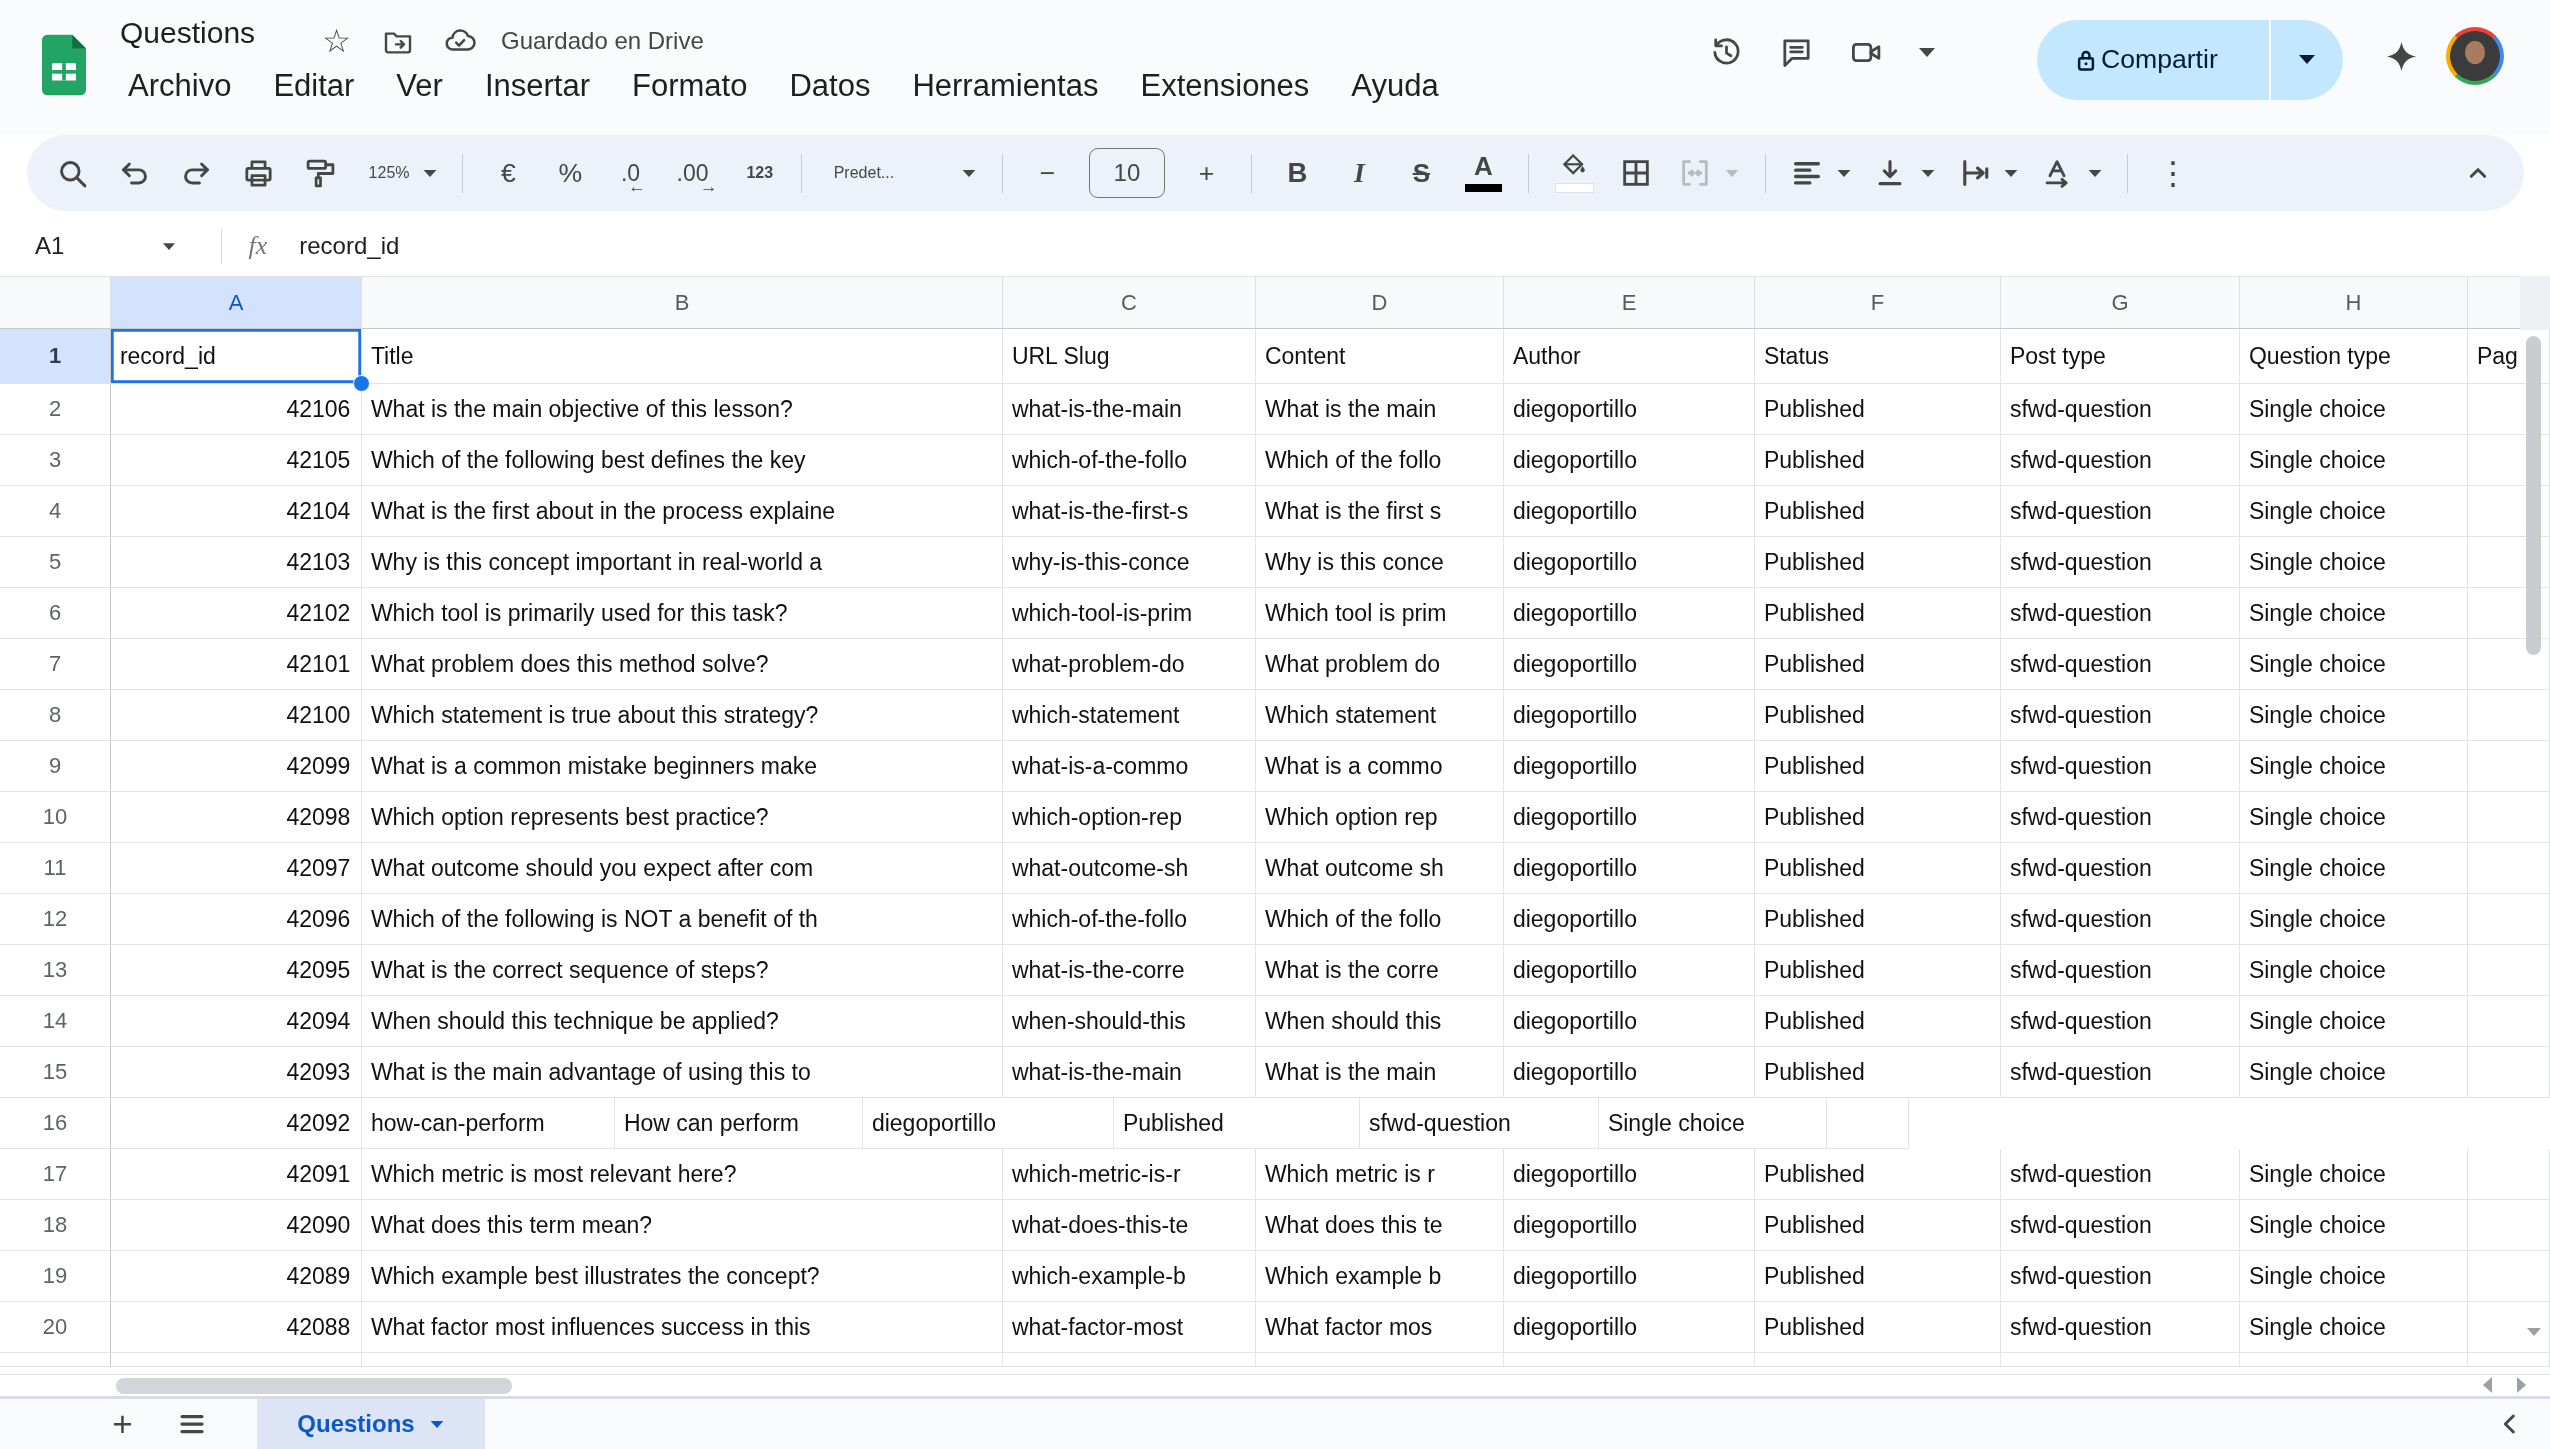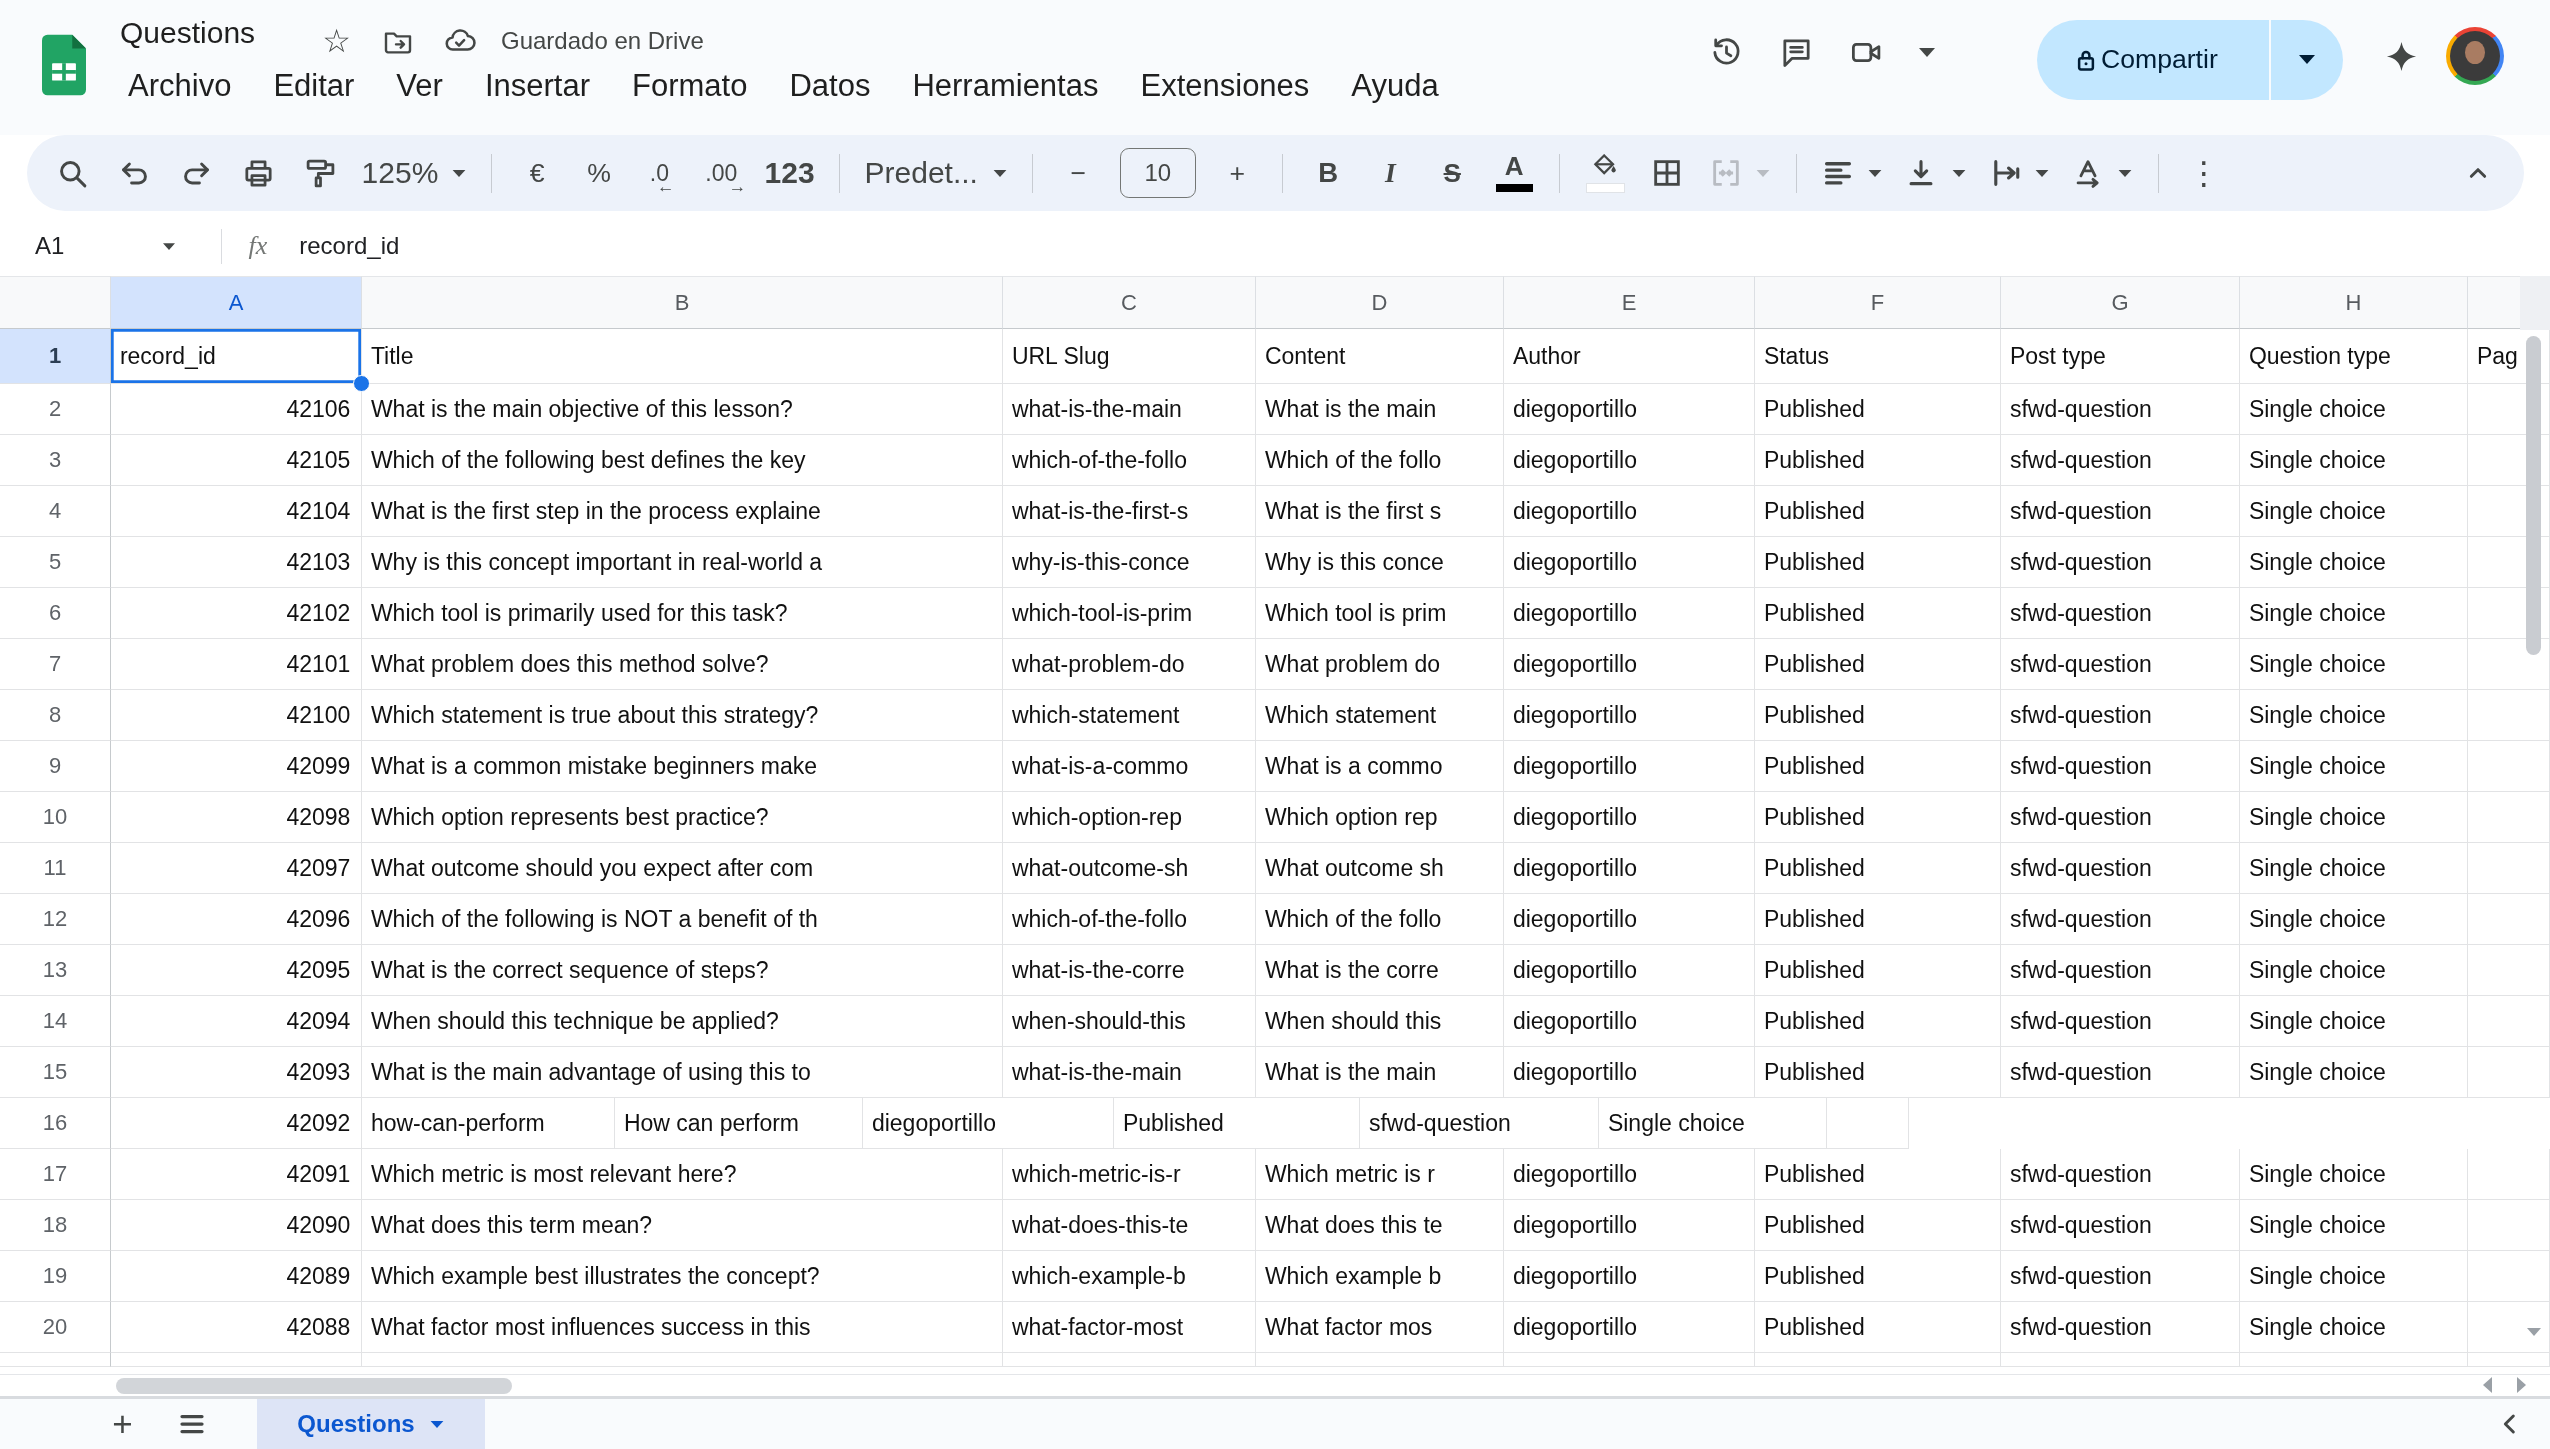--- a/index.html
+++ b/index.html
@@ -33,21 +33,21 @@
   .avatar-inner { width:50px; height:50px; border-radius:50%; background:#3b3b3b; position:relative; overflow:hidden; }
   .avatar-face { position:absolute; left:15px; top:10.6px; width:19.5px; height:23px; border-radius:50%; background:#a97c62; }
 
   
   .toolbar { position:absolute; left:26.6px; top:135px; width:2497px; height:76px; border-radius:38px;
     background:#edf2fa; display:flex; align-items:center; padding:0 25px; gap:21px; }
   .tbtn { min-width:41px; height:50px; display:flex; align-items:center; justify-content:center;
     color:#444746; cursor:pointer; border-radius:7px; position:relative; }
   .tsep { width:0.9px; height:39px; background:#c7cbd1; margin:0 3.5px; }
   .tglyph { font-size:26.6px; color:#444746; }
-  .tb-text { font-size:30px; color:#444746; }
+  .tb-text { font-size:16px; color:#444746;margin-left:7px; }
   .zoom-ctl, .dd { display:flex; align-items:center; gap:12.4px; cursor:pointer; }
   .fontname { width:115px; overflow:hidden; white-space:nowrap; }
   .sizebox { width:76px; height:50px; border:1.8px solid #747775; border-radius:8.9px; display:flex;
     align-items:center; justify-content:center; font-size:24px; color:#444746; background:transparent; }
   .bold-g { font-size:27.5px; font-weight:700; }
   .italic-g { font-size:27.5px; font-weight:700; font-style:italic; font-family:"Liberation Serif", serif; }
   .strike-g { font-size:26px; font-weight:600; text-decoration:line-through; }
   .colorA { display:flex; flex-direction:column; align-items:center; gap:4.4px; }
   .colorA .a { font-size:26px; font-weight:600; line-height:25px; color:#444746; }
   .bar-black { width:37px; height:8px; background:#000; }
@@ -384,21 +384,21 @@
         <div class="cell" style="width: 248px; height: 51px;">Which of the follo</div>
         <div class="cell" style="width: 251px; height: 51px;">diegoportillo</div>
         <div class="cell" style="width: 246px; height: 51px;">Published</div>
         <div class="cell" style="width: 239px; height: 51px;">sfwd-question</div>
         <div class="cell" style="width: 228px; height: 51px;">Single choice</div>
         <div class="cell" style="width: 82px; height: 51px;"></div>
       </div>
       <div class="gridrow">
         <div class="rh" style="height: 51px;">4</div>
         <div class="cell num" style="width: 251px; height: 51px;">42104</div>
-        <div class="cell" style="width: 641px; height: 51px;">What is the first step in the process explaine</div>
+        <div class="cell" style="width: 641px; height: 51px;">What is the first about in the process explaine</div>
         <div class="cell" style="width: 253px; height: 51px;">what-is-the-first-s</div>
         <div class="cell" style="width: 248px; height: 51px;">What is the first s</div>
         <div class="cell" style="width: 251px; height: 51px;">diegoportillo</div>
         <div class="cell" style="width: 246px; height: 51px;">Published</div>
         <div class="cell" style="width: 239px; height: 51px;">sfwd-question</div>
         <div class="cell" style="width: 228px; height: 51px;">Single choice</div>
         <div class="cell" style="width: 82px; height: 51px;"></div>
       </div>
       <div class="gridrow">
         <div class="rh" style="height: 51px;">5</div>

